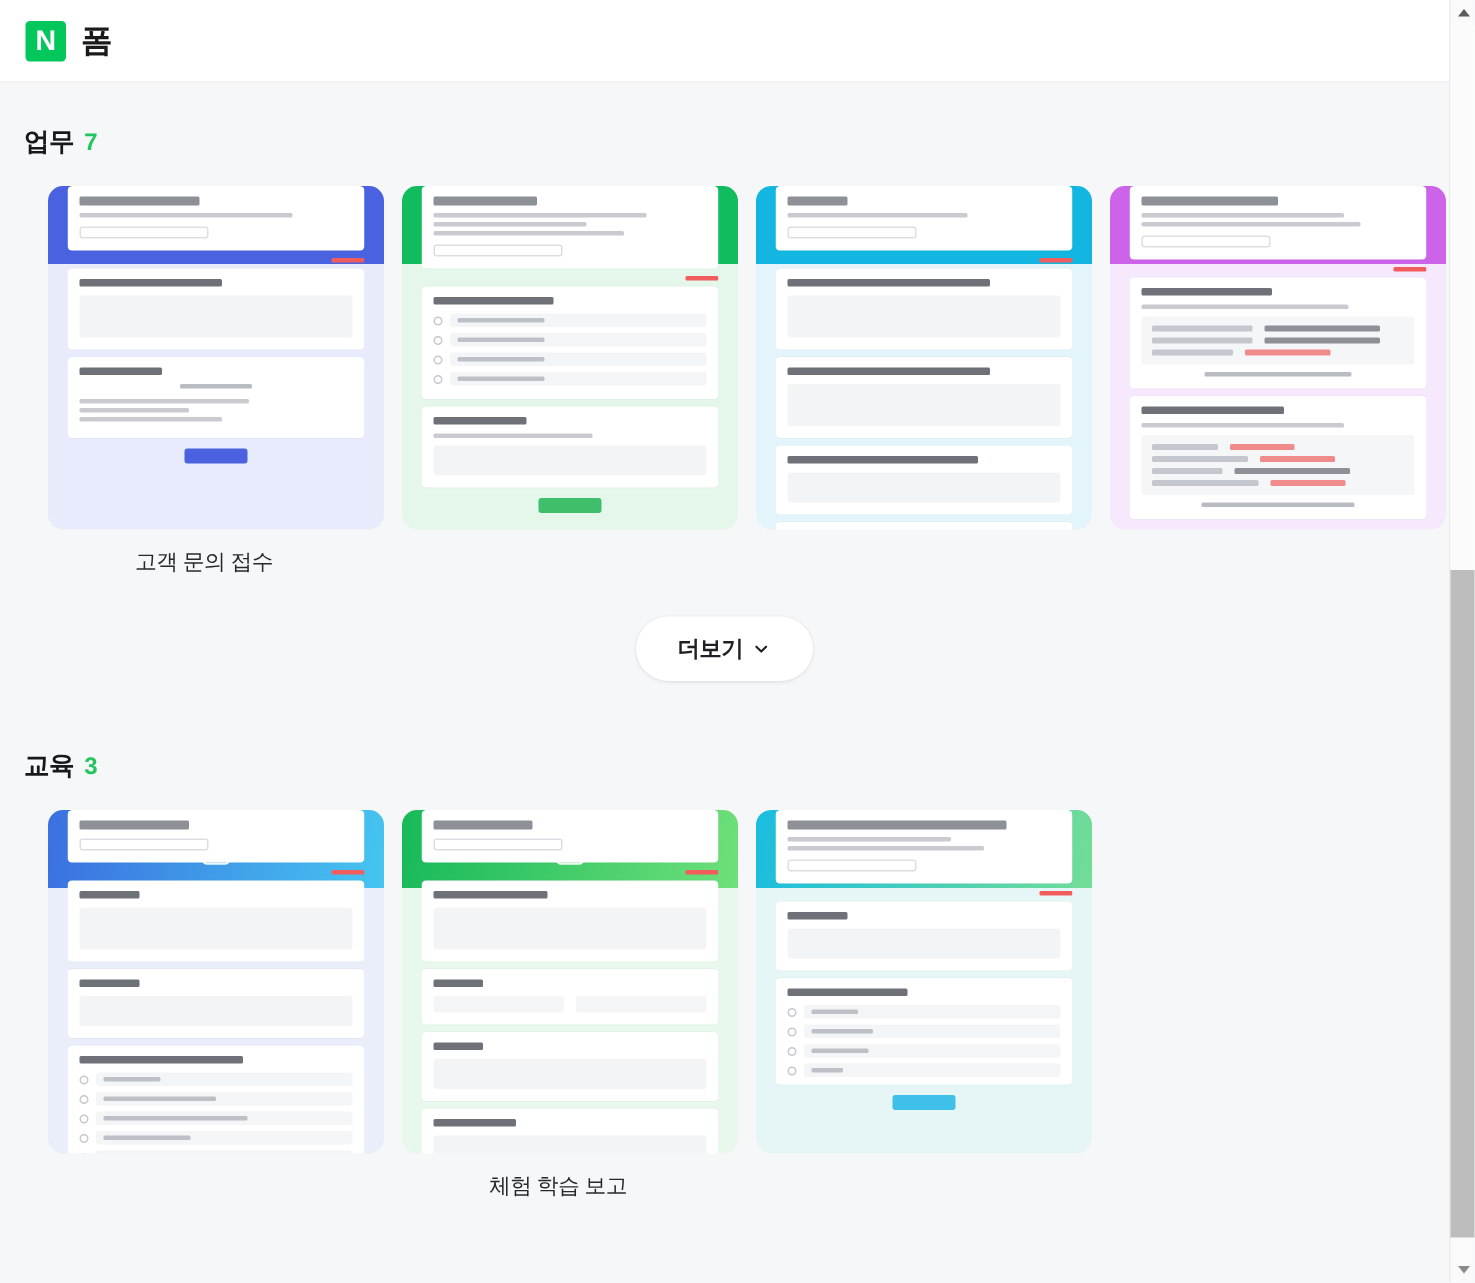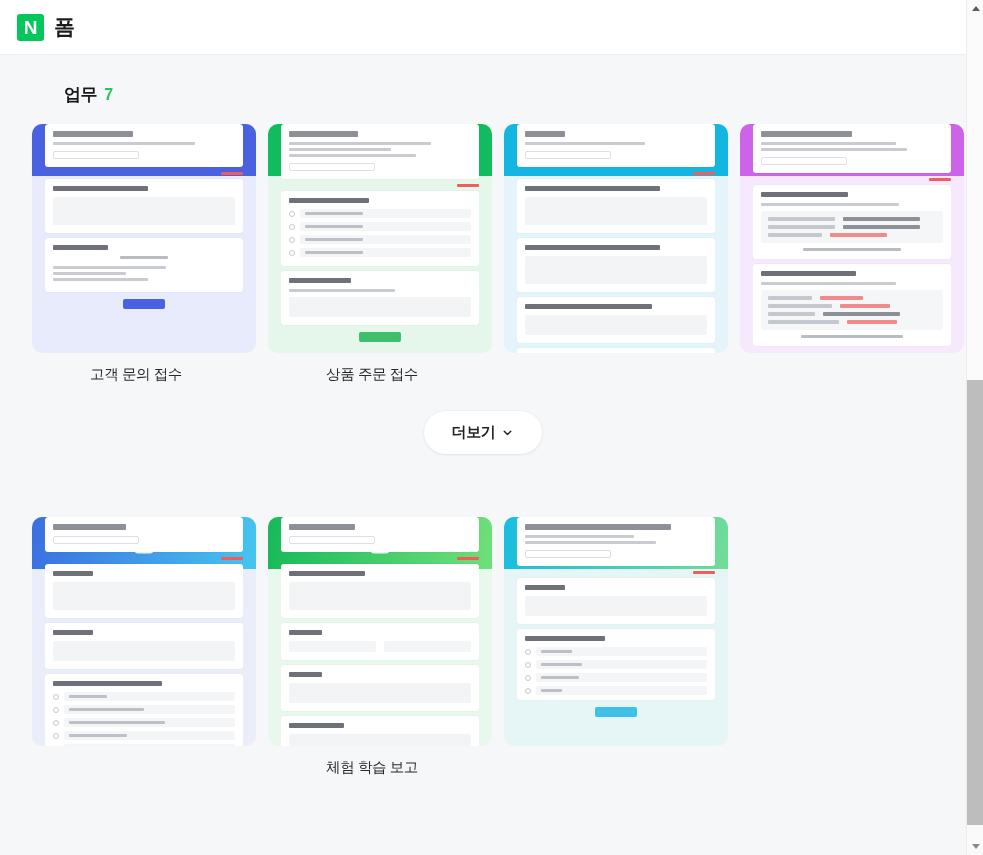--- a/index.html
+++ b/index.html
@@ -45,21 +45,20 @@
     letter-spacing: -0.5px;
     color: #1a1a1a;
   }
 
   
   .section { padding: 0 16px; }
   .section-head {
     display: flex; align-items: baseline; gap: 7px;
     font-size: 17px; font-weight: bold;
     letter-spacing: -0.4px;
-    margin-left: 48px;
   }
   .sec-title { color: #17181a; }
   .sec-count { color: #22c55e; font-weight: bold; font-size: 16px; }
 
   .grid {
     display: flex;
     gap: 12px;
     margin-top: 0;
   }
   .cell { width: 224px; padding-left: 16px; }
@@ -300,21 +299,20 @@
                   </div>
               </div>
               <div class="blk">
                   <div class="qh" style="width:34%"></div>
                   <div class="lin xs" style="width:58%"></div>
                   <div class="field" style="margin-top:5px;"></div>
                 </div>
               <div class="submit" style="background:#3fbf6b;"></div>
             </div>
           </div>
-          <div class="caption">상품 주문 접수</div>
         </div>
 
         <div class="cell">
           <div class="card" style="background:#e3f5fb;">
             <div class="card-hero" style="background:#12b6e0;">
               <svg class="clip-ico" viewBox="0 0 24 24" fill="none" stroke="#ffffff" stroke-width="1.5">
                 <rect x="4" y="3" width="16" height="18" rx="2.5"></rect>
                   <rect x="9" y="1.6" width="6" height="3.2" rx="1.2"></rect>
                 <path d="M8 10l1.3 1.3L11.4 9"></path>
                   <path d="M13 10.4h4"></path>
@@ -422,20 +420,24 @@
         <button class="more-btn">
           <span>더보기</span>
           <svg class="chev" viewBox="0 0 24 24" fill="none" stroke="#1f2124" stroke-width="2.6" stroke-linecap="round" stroke-linejoin="round">
             <path d="M6 9.5l6 6 6-6"></path>
           </svg>
         </button>
       </div>
     </div>
 
     <div class="section" style="padding-top:45px;">
+      <div class="section-head">
+        <span class="sec-title">교육</span>
+        <span class="sec-count">3</span>
+      </div>
 
       <div class="grid" style="margin-top:18px;">
 
         <div class="cell">
           <div class="card" style="background:#eaeefb;">
             <div class="card-hero" style="background:linear-gradient(100deg,#3b6fe0 0%,#45c6f0 100%);">
               <svg class="clip-ico" viewBox="0 0 24 24" fill="none" stroke="#ffffff" stroke-width="1.5">
                 <rect x="4" y="3" width="16" height="18" rx="2.5"></rect>
                   <rect x="9" y="1.6" width="6" height="3.2" rx="1.2"></rect>
                 <path d="M8 10l1.3 1.3L11.4 9"></path>

